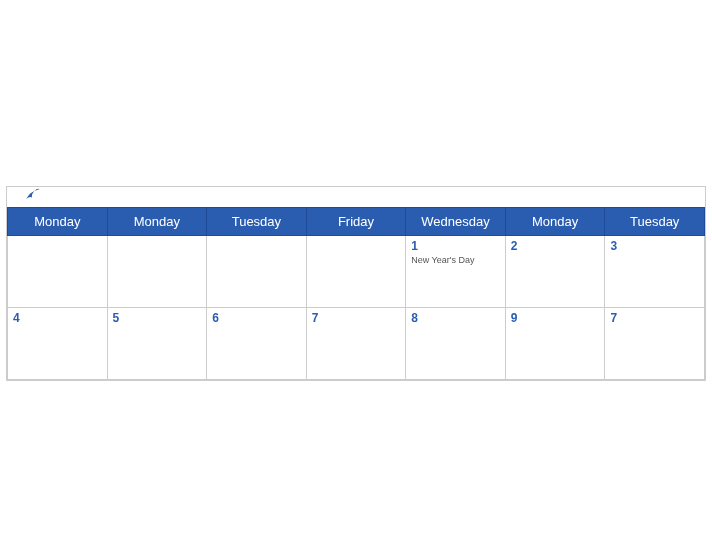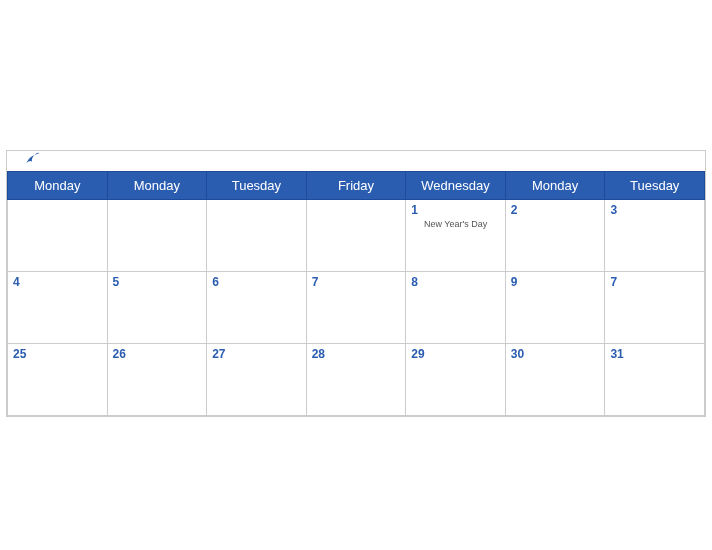--- a/index.html
+++ b/index.html
@@ -89,21 +89,20 @@
       color: #2a5db0;
       font-weight: bold;
       display: block;
     }
     .holiday-text {
       font-size: 9px;
       color: #555;
       display: block;
       margin-top: 2px;
       line-height: 1.2;
-      text-align: center;
     }
     .empty-cell {
       background: #fff;
     }
   </style>
 </head>
 <body>
 
 <div class="calendar-wrapper">
   <div class="calendar-header">
@@ -168,38 +167,15 @@
           <td>
             <span class="day-number">8</span>
           </td>
           <td>
             <span class="day-number">9</span>
           </td>
           <td>
             <span class="day-number">7</span>
           </td>
         </tr>
-        <tr>
-          <td>
-            <span class="day-number">25</span>
-          </td>
-          <td>
-            <span class="day-number">26</span>
-          </td>
-          <td>
-            <span class="day-number">27</span>
-          </td>
-          <td>
-            <span class="day-number">28</span>
-          </td>
-          <td>
-            <span class="day-number">29</span>
-          </td>
-          <td>
-            <span class="day-number">30</span>
-          </td>
-          <td>
-            <span class="day-number">31</span>
-          </td>
-        </tr>
       </tbody>
   </table>
 </div>
 
 </body></html>

